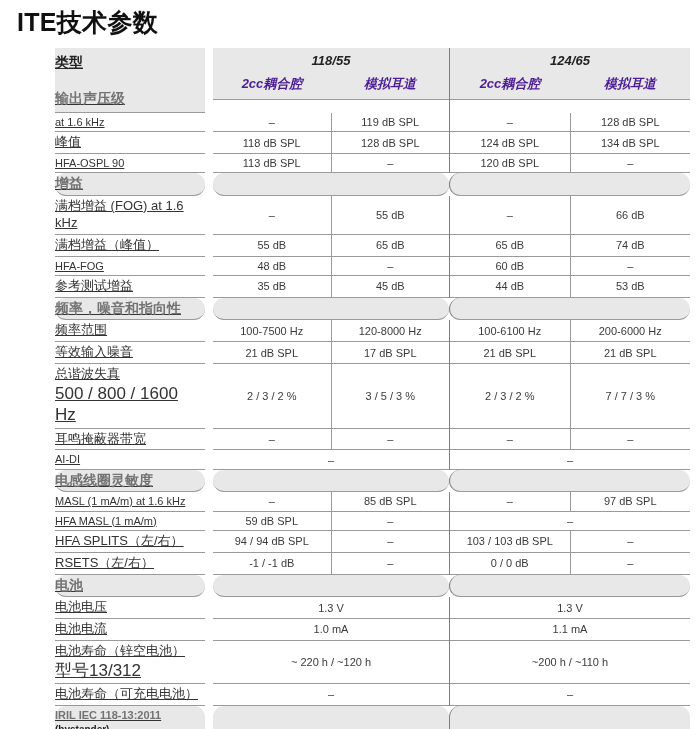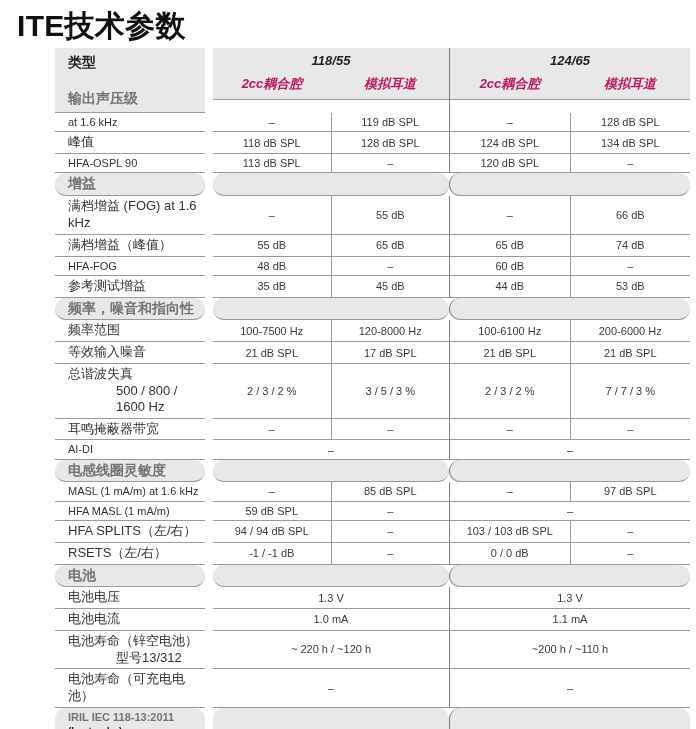--- a/index.html
+++ b/index.html
@@ -9,29 +9,30 @@
     --text:#333333;
   }
   html,body{margin:0;padding:0;}
   body{
     width:696px;height:729px;position:relative;overflow:hidden;
     background:#ffffff;color:var(--text);
     font-family:"Liberation Sans", sans-serif;
   }
   .title{
     position:absolute;left:17px;top:6px;
-    font-size:30px;font-weight:600;color:#111;letter-spacing:.3px;
+    font-size:25px;font-weight:600;color:#111;letter-spacing:.3px;
   }
   .spec-table{position:absolute;left:55px;top:48px;width:635px;}
   .row{display:flex;align-items:stretch;}
   .label-cell{
     width:150px;box-sizing:border-box;flex:none;
-    padding:2px 2px 2px 13px;
+    padding:2px 2px 2px 0;
     display:flex;flex-direction:column;justify-content:center;
     border-bottom:1px solid var(--line);
+    text-decoration:underline;
   }
   .gap{width:8px;flex:none;}
   .vgroup{display:flex;align-items:stretch;box-sizing:border-box;}
   .g1{width:236px;flex:none;}
   .g2{width:241px;flex:none;border-left:1px solid var(--divider);}
   .data-row{min-height:19px;}
   .vcell{
     flex:1;display:flex;align-items:center;justify-content:center;
     font-size:11px;color:#3a3a3a;min-height:19px;
     border-bottom:1px solid var(--line);
@@ -39,37 +40,37 @@
   }
   .vcell.divided{border-right:1px solid var(--line);}
   .band{background:var(--band);border-radius:11px;}
   .section-row{min-height:22px;}
   .vgroup.band{border-bottom:1px solid var(--line);}
   .sec-label{font-weight:bold;font-size:14px;color:#737373;line-height:1.25;}
   .sec-label.sm{font-size:11px;line-height:1.35;}
   .sec-sub{font-weight:bold;font-size:10px;color:#222;line-height:1.35;}
   .lbl-cn{font-size:13px;color:#333;line-height:1.3;}
   .lbl-sm{font-size:11px;color:#333;line-height:1.3;}
-  .row-sub{font-size:13px;color:#333;line-height:1.25;margin-left:48px;}
+  .row-sub{font-size:17px;color:#333;line-height:1.25;}
   
   .header-row{height:65px;}
   .header-left{
     justify-content:space-between;background:var(--band);
     padding-top:6px;padding-bottom:5px;
   }
   .corner{font-weight:bold;font-size:14px;color:#222;}
   .hgroup{display:flex;flex-direction:column;}
   .hgray{
     height:52px;box-sizing:border-box;background:var(--band);
     border-bottom:1px solid var(--line);
     display:flex;flex-direction:column;font-style:italic;
   }
   .group-title{text-align:center;font-weight:bold;font-size:13px;padding-top:5px;color:#222;}
   .subcols{display:flex;flex:1;align-items:center;}
-  .subcols .subcol{flex:1;text-align:center;font-weight:bold;font-size:13px;color:#be185d;}
+  .subcols .subcol{flex:1;text-align:center;font-weight:bold;font-size:13px;color:#4c1d95;}
 </style>
 </head>
 <body>
 
 <div class="title">ITE技术参数</div>
 
 <div class="spec-table">
 
   <div class="row header-row">
     <div class="label-cell header-left">

